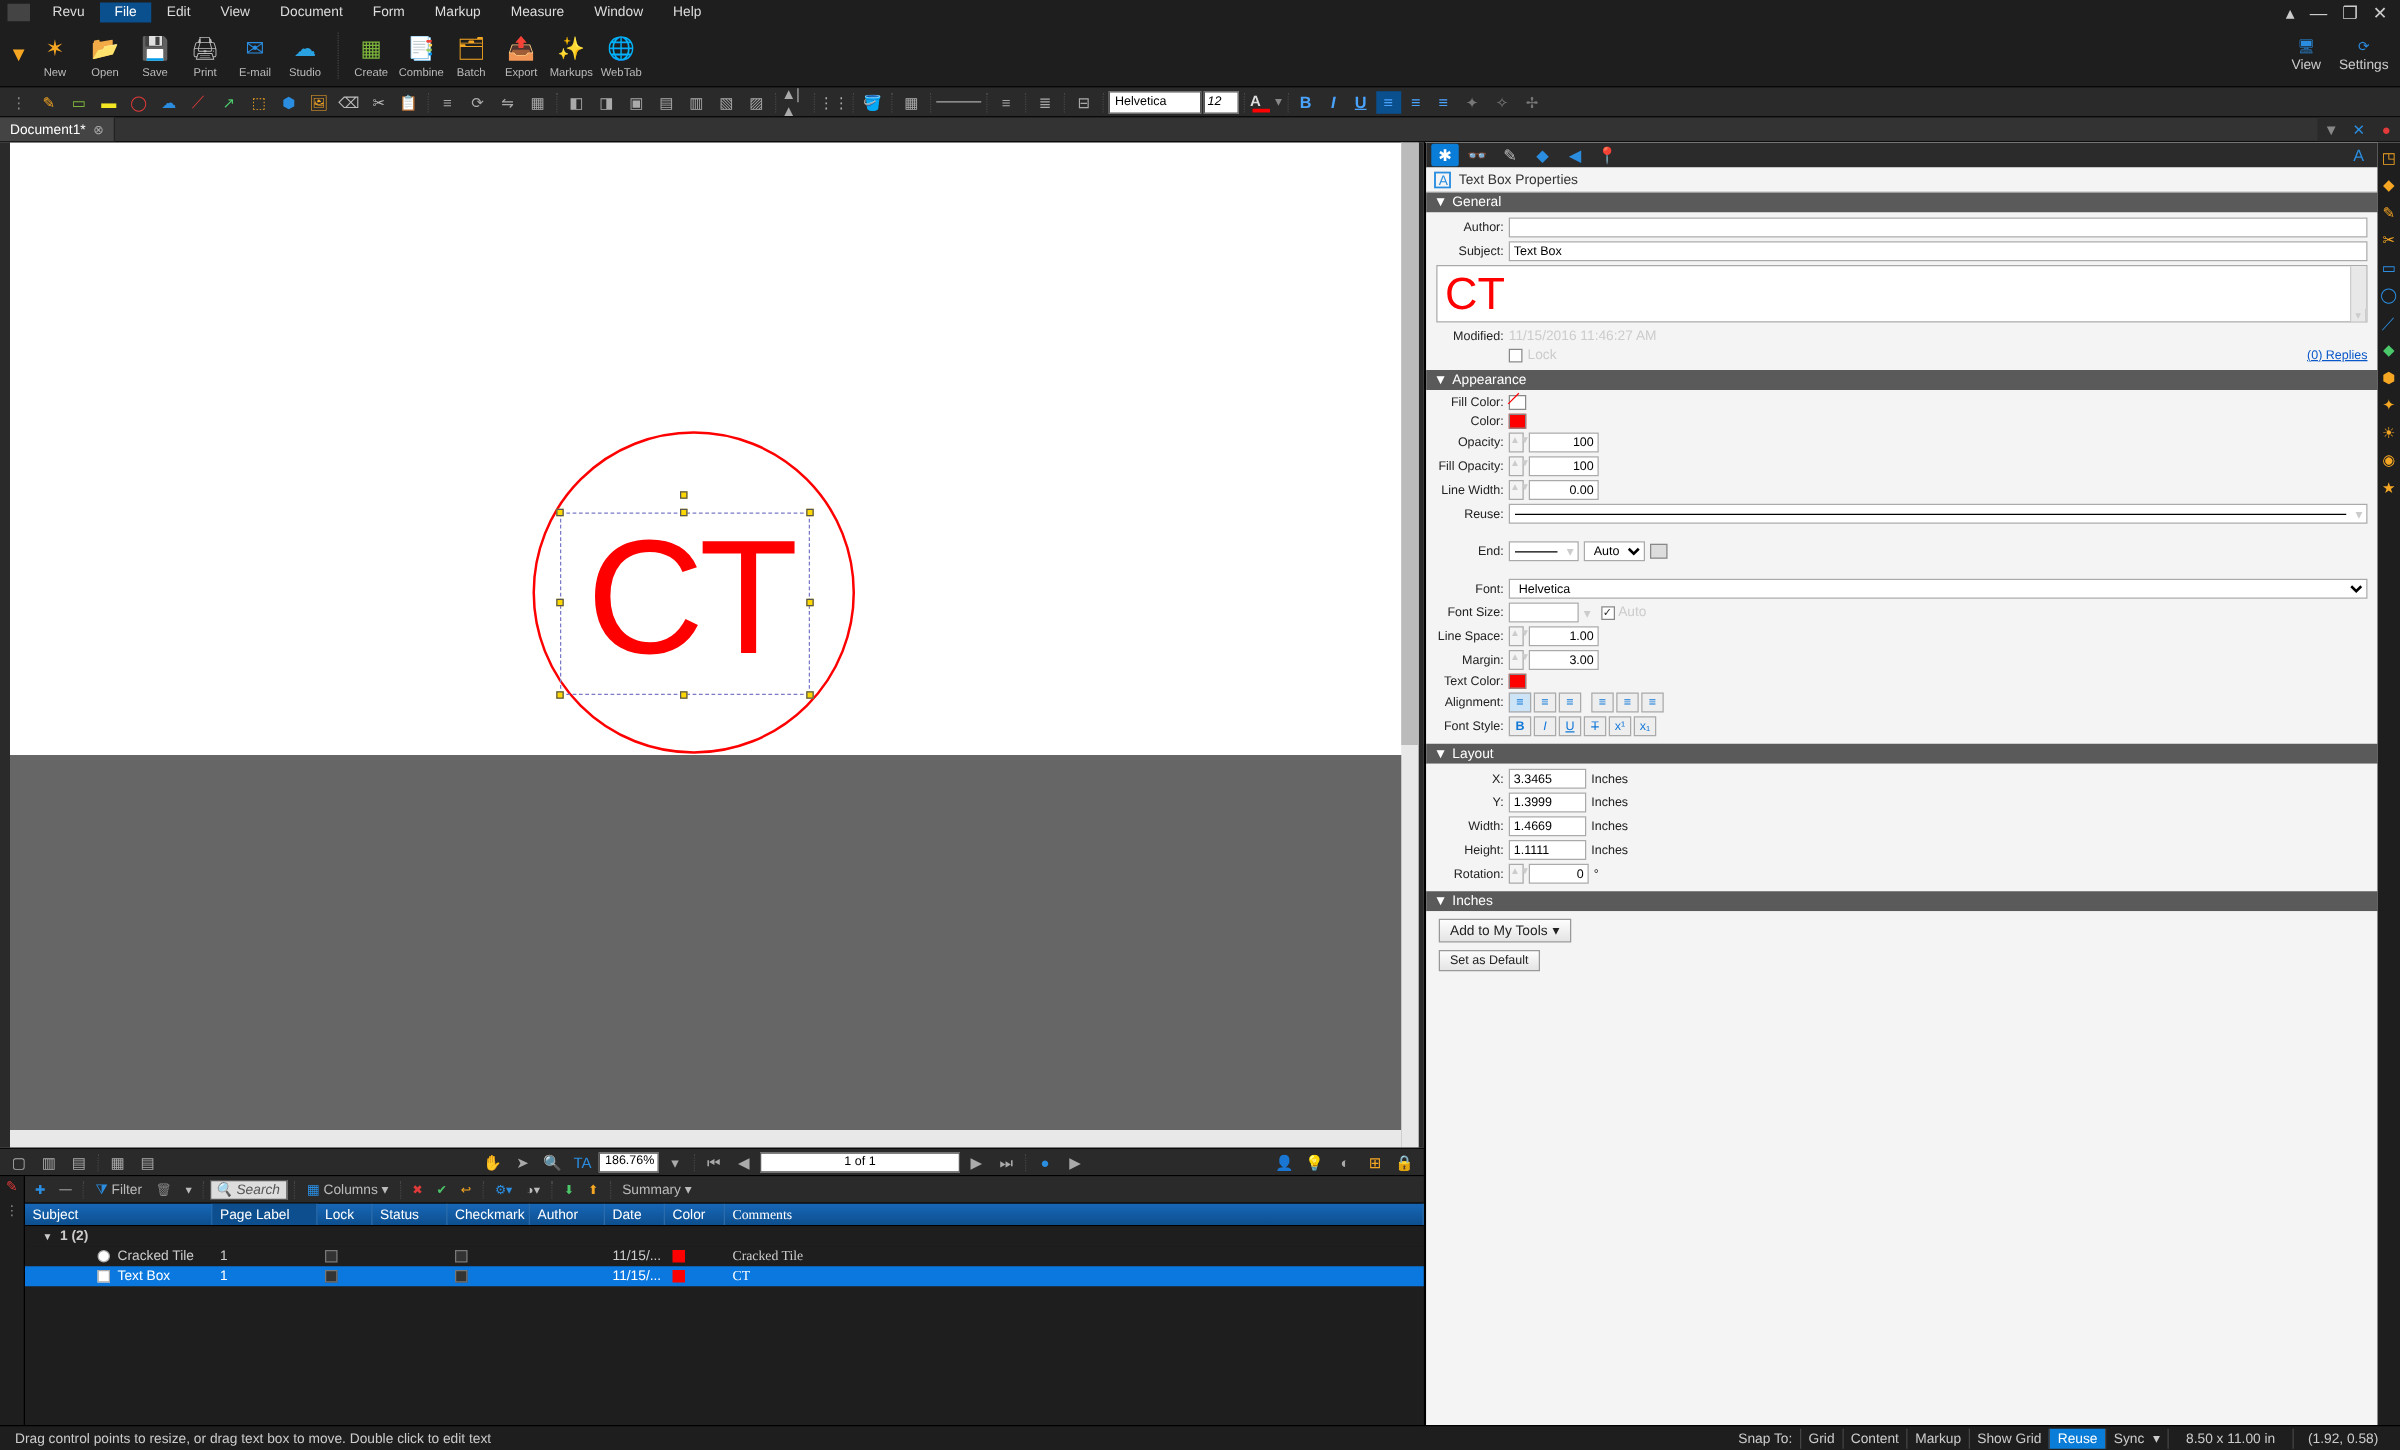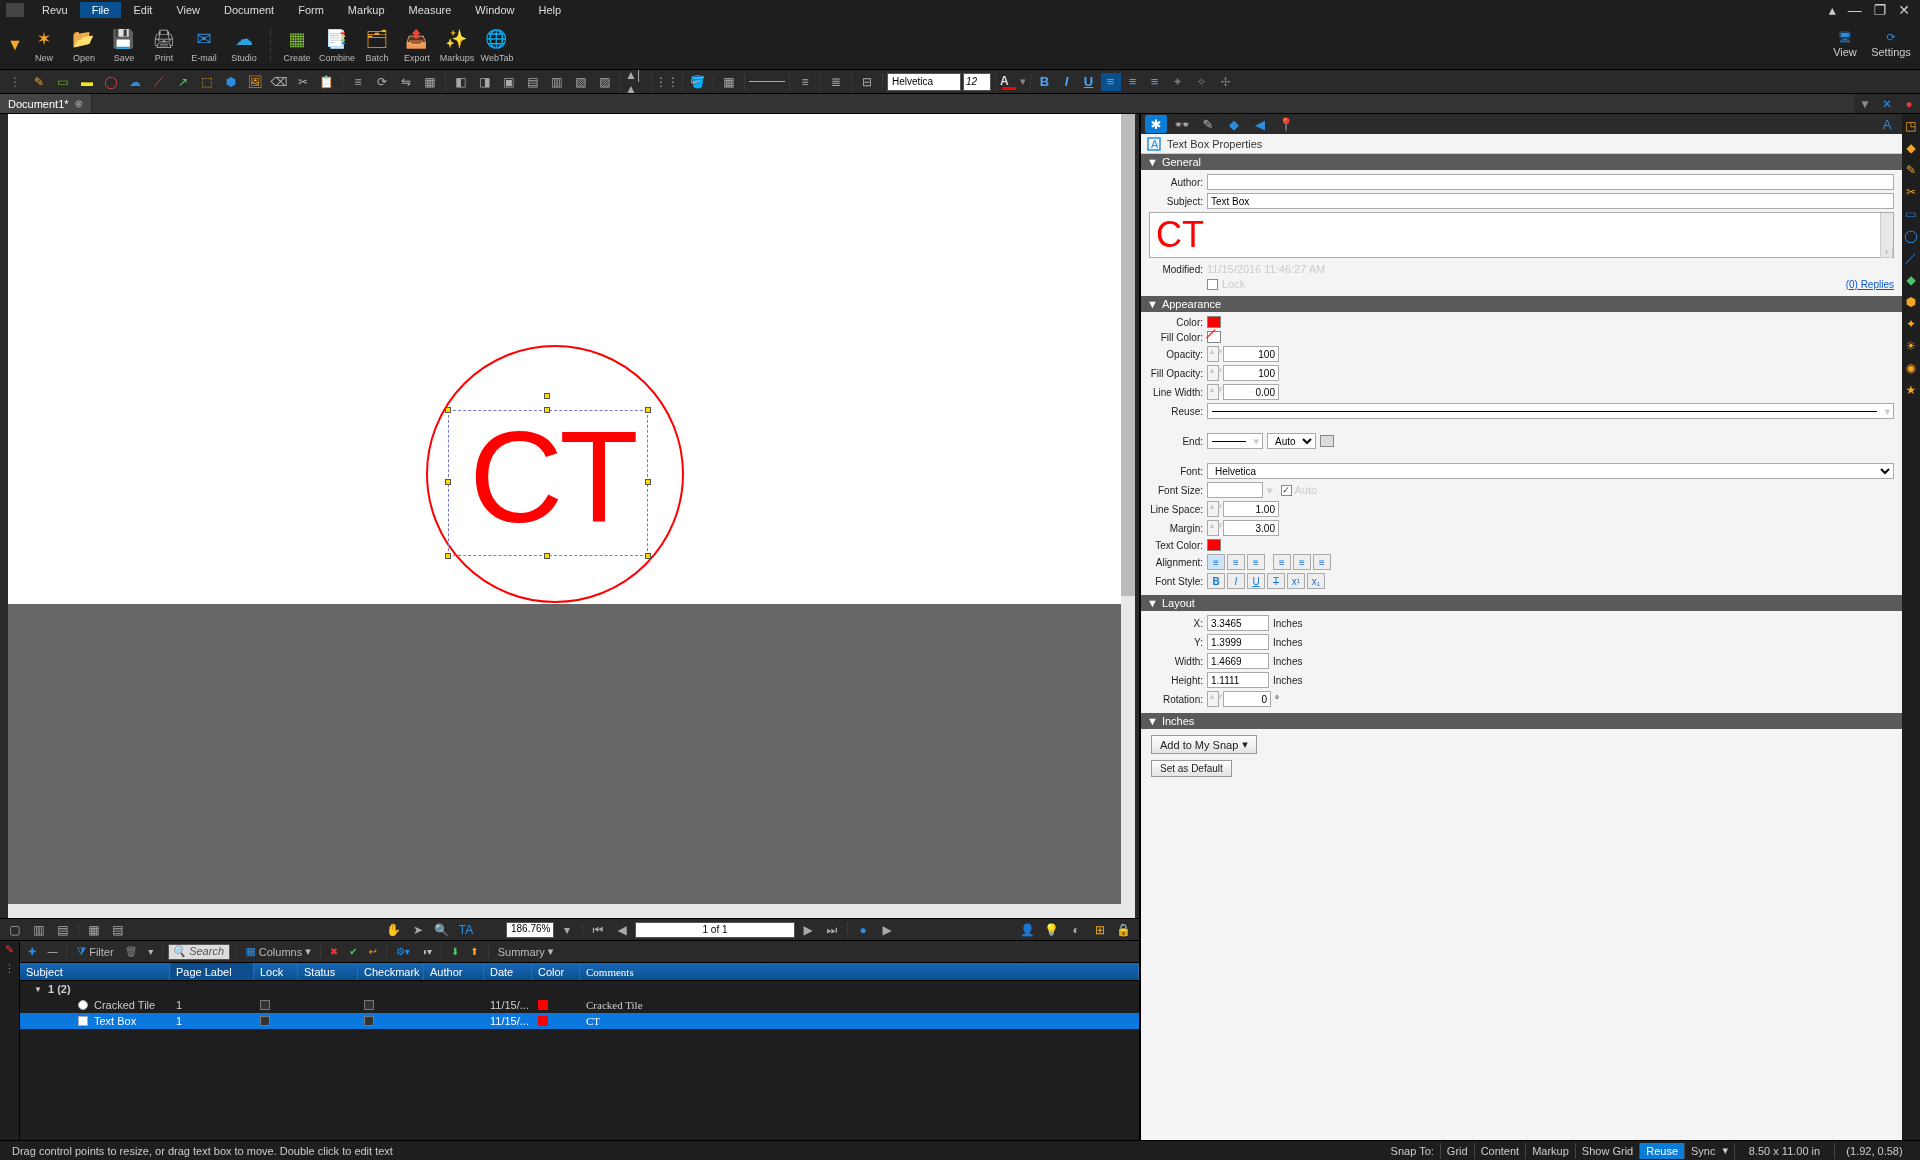--- a/index.html
+++ b/index.html
@@ -64,21 +64,21 @@
 .sel-rect .h.tl { left: 0; top: 0; } .sel-rect .h.tr { right: 0; top: 0; }
 .sel-rect .h.bl { left: 0; bottom: 0; } .sel-rect .h.br { right: 0; bottom: 0; }
 .sel-rect .h.ml { left: 0; top: 50%; } .sel-rect .h.mr { right: 0; top: 50%; }
 .sel-rect .h.mt { left: 50%; top: 0; } .sel-rect .h.mb { left: 50%; bottom: 0; }
 .sel-rect .rot { position: absolute; left: 50%; top: -18px; width: 6px; height: 6px; background: #ffd800; border: 1px solid #555; margin-left: -4px; }
 
 
 .navbar { height: 22px; background: #2a2a2a; display: flex; align-items: center; padding: 0 4px; gap: 2px; border-top: 1px solid #000; }
 .navbar .nbtn { width: 22px; height: 18px; display: flex; align-items: center; justify-content: center; color: #aaa; font-size: 12px; cursor: default; }
 .navbar .nsep { width: 0; border-left: 1px dotted #444; height: 14px; margin: 0 2px; }
-.navbar .zoom-field { width: 48px; height: 16px; background: #fff; color: #000; font-size: 10px; padding: 0 4px; border: 1px solid #555; margin-left: 27px; }
+.navbar .zoom-field { width: 48px; height: 16px; background: #fff; color: #000; font-size: 10px; padding: 0 4px; border: 1px solid #555; }
 .navbar .page-field { width: 160px; height: 16px; background: #fff; color: #000; font-size: 10px; text-align: center; border: 1px solid #555; display: flex; align-items: center; justify-content: center; }
 .navbar .spacer { flex: 1; }
 .navbar .right-icons { display: flex; gap: 2px; }
 
 
 .markups { height: 200px; background: #1e1e1e; display: flex; flex-direction: column; border-top: 1px solid #000; }
 .markups .left-strip { width: 20px; background: #1e1e1e; border-right: 1px solid #000; display: flex; flex-direction: column; align-items: center; padding-top: 2px; gap: 6px; }
 .markups-body { display: flex; flex: 1; }
 .markups-main { flex: 1; display: flex; flex-direction: column; }
 .markups .toolbar { height: 22px; background: #2a2a2a; display: flex; align-items: center; gap: 3px; padding: 0 4px; border-bottom: 1px solid #000; }
@@ -521,28 +521,28 @@
           <span class="link">(0) Replies</span>
         </div>
       </div>
 
       <div class="section-hd">
           <span>▼</span>
           <span>Appearance</span>
         </div>
       <div class="section-body">
         <div class="fld">
-            <span class="lbl">Color:</span>
-            <div class="swatch" style="background:#f00;"></div>
-          </div>
-        <div class="fld">
             <span class="lbl">Fill Color:</span>
             <div class="swatch" style="background:#fff; position:relative;">
               <div style="position:absolute;inset:0;border-top:1px solid #f00;transform:rotate(-45deg);transform-origin:center;"></div>
             </div>
+          </div>
+        <div class="fld">
+            <span class="lbl">Color:</span>
+            <div class="swatch" style="background:#f00;"></div>
           </div>
         <div class="fld">
             <span class="lbl">Opacity:</span>
             <span style="border:1px solid #aaa; width:12px; height:16px; font-size:8px; display:flex; flex-direction:column;">▲▼</span>
             <input class="num" type="text" value="100" style="">
           </div>
         <div class="fld">
             <span class="lbl">Fill Opacity:</span>
             <span style="border:1px solid #aaa; width:12px; height:16px; font-size:8px; display:flex; flex-direction:column;">▲▼</span>
             <input class="num" type="text" value="100" style="">
@@ -654,21 +654,21 @@
             <span class="unit">°</span>
           </div>
       </div>
 
       <div class="section-hd">
           <span>▼</span>
           <span>Inches</span>
         </div>
       <div class="btnrow">
         <div class="pbtn">
-            <span>Add to My Snap</span>
+            <span>Add to My Tools</span>
             <span>▾</span>
           </div>
       </div>
       <div class="btnrow" style="padding-top:0;">
         <div class="pbtn">Set as Default</div>
       </div>
       <div style="flex:1; background:#f4f4f4;"></div>
     </div>
     <div class="side-tool-strip">
       <div class="sico" style="color:#f5a623;">◳</div>

